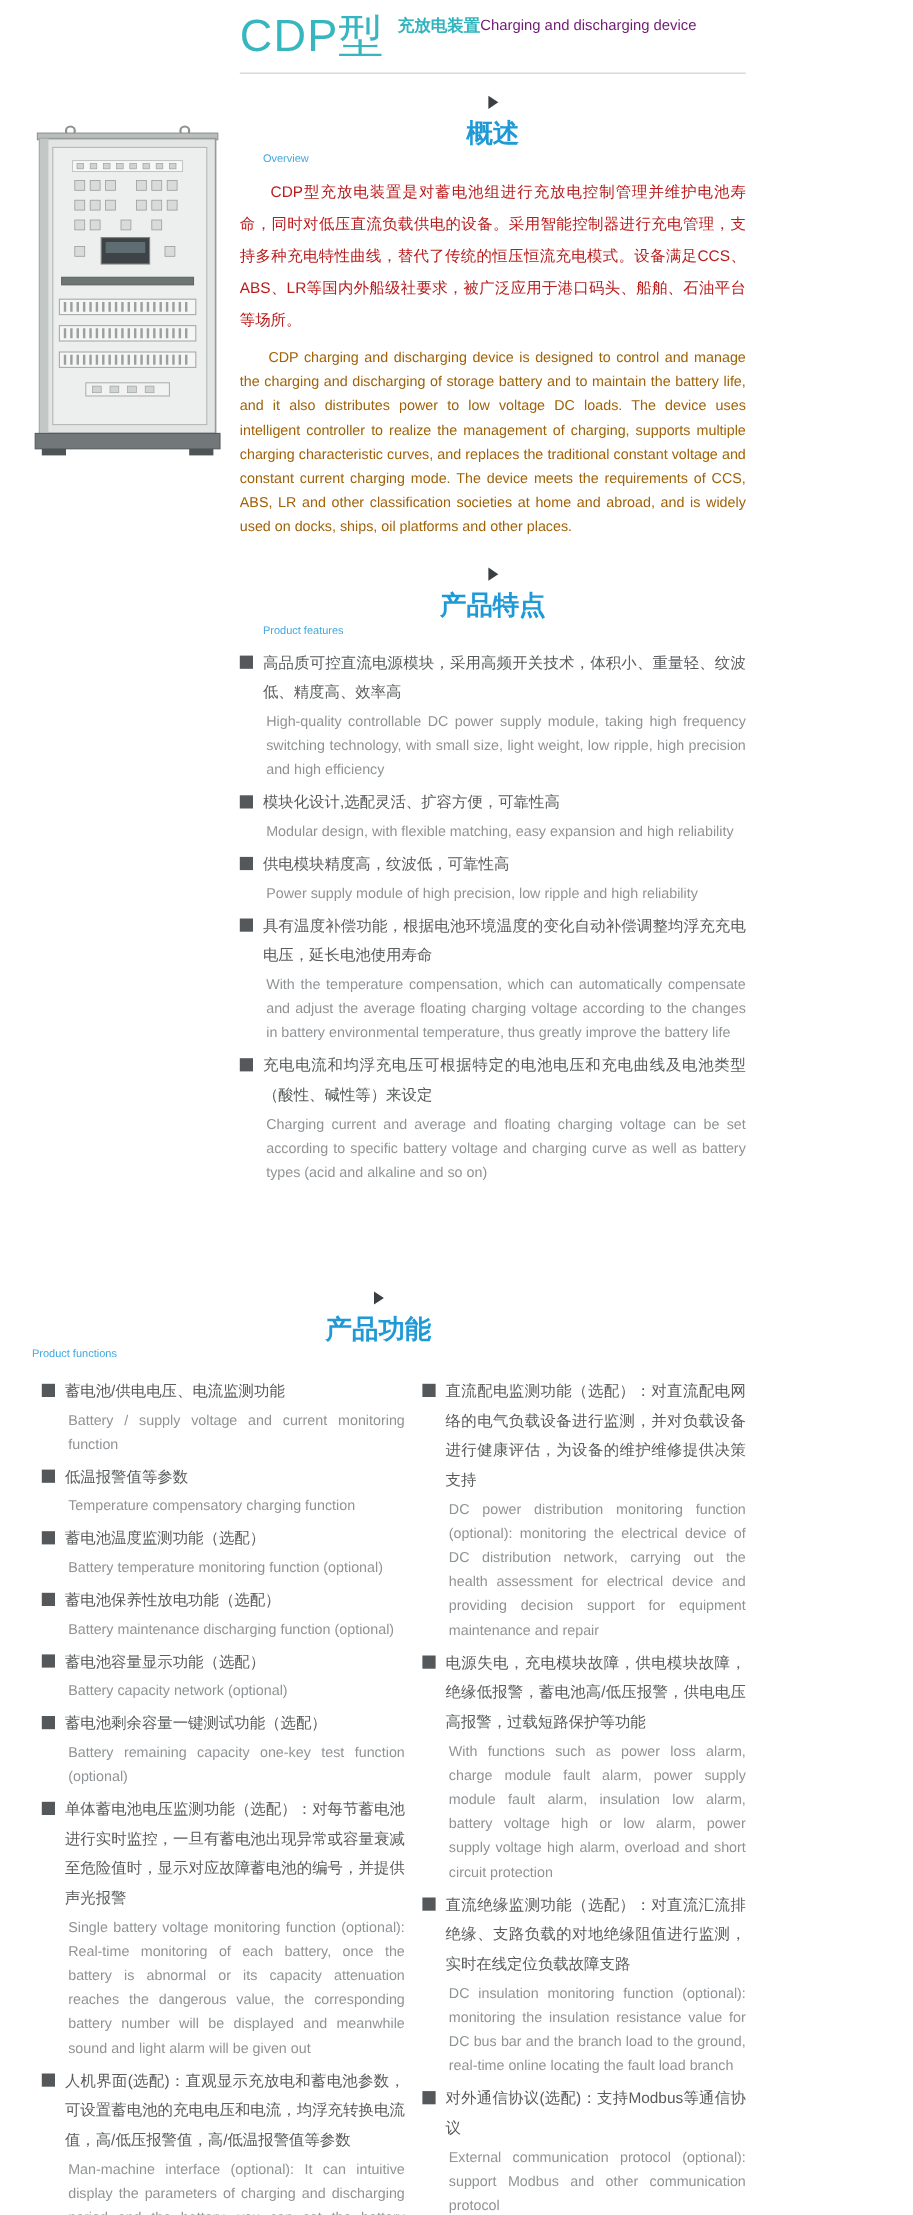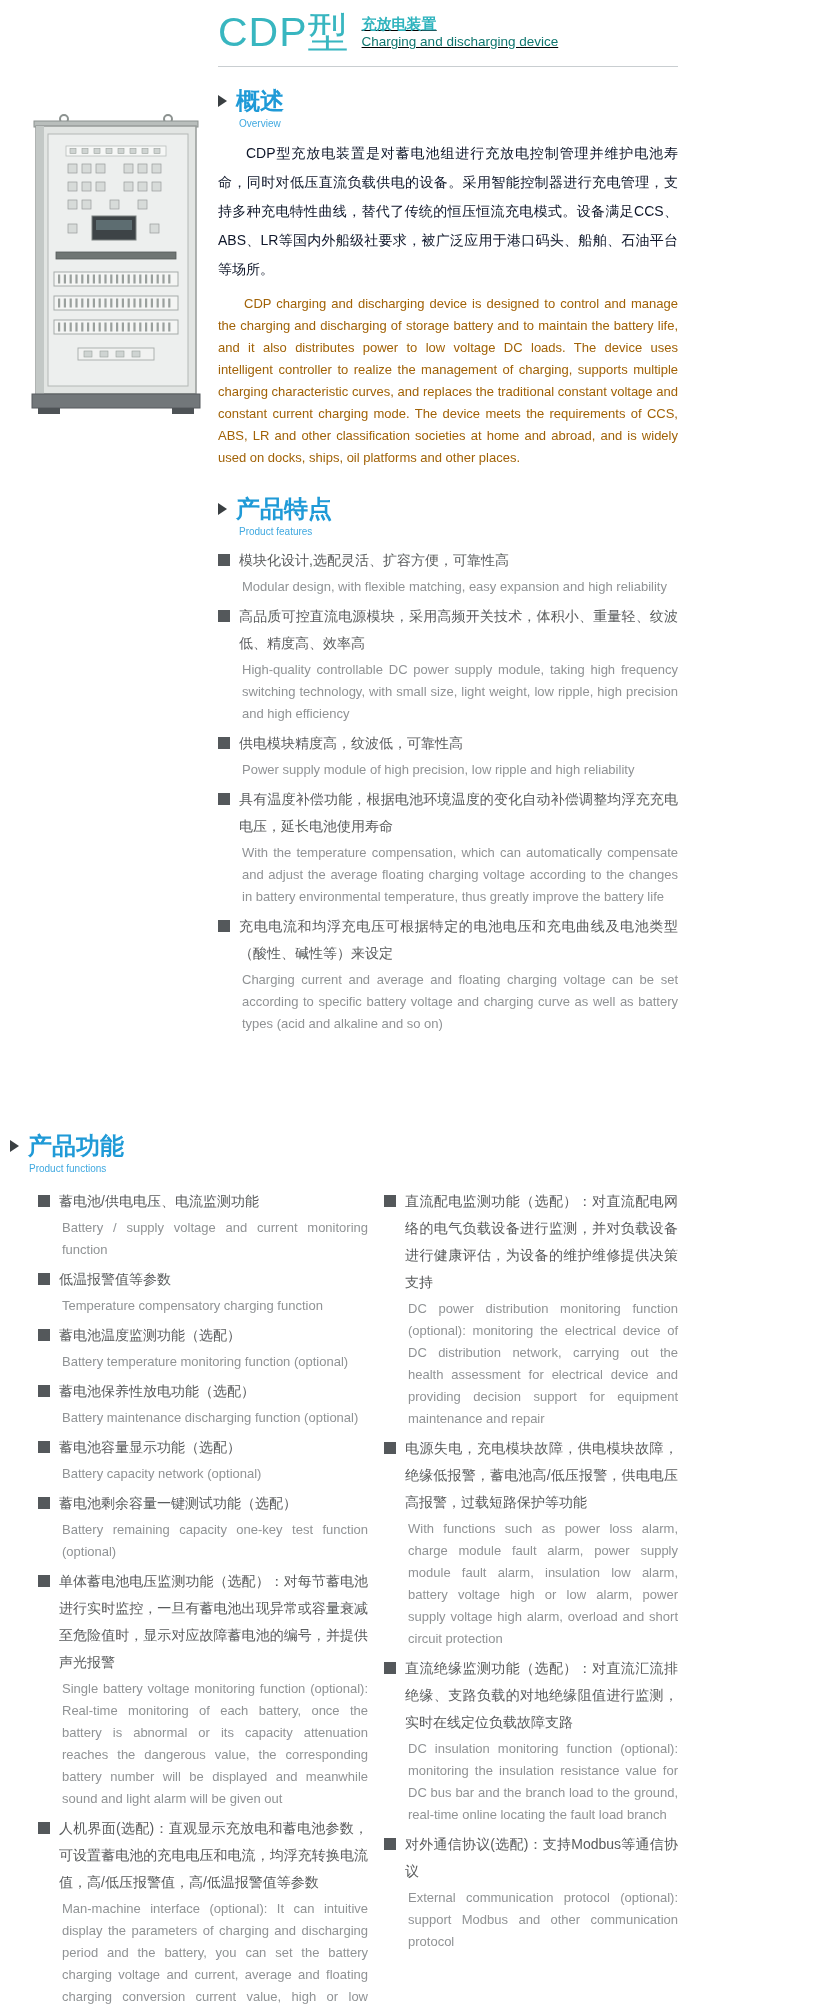--- a/index.html
+++ b/index.html
@@ -13,33 +13,33 @@
     box-sizing:border-box;
   }
   
   .top{display:flex;}
   .figure-col{flex:0 0 218px;box-sizing:border-box;padding:112px 0 0 30px;}
   .main-col{flex:1;box-sizing:border-box;padding:10px 40px 0 0;}
 
   
   .title-row{display:flex;align-items:flex-start;gap:12px;}
   .model{font-size:41px;line-height:44px;color:#38b6c0;font-weight:400;letter-spacing:1px;}
-  .subtitle{display:flex;flex-direction:column;margin-top:4px;text-decoration:underline;}
+  .subtitle{display:flex;flex-direction:row;margin-top:4px;}
   .subtitle .t-cn{font-size:15px;font-weight:bold;color:#30b4be;line-height:19px;}
-  .subtitle .t-en{font-size:13.5px;color:#0f766e;line-height:18px;}
+  .subtitle .t-en{font-size:13.5px;color:#701a75;line-height:18px;}
   .divider{border:none;border-top:1px solid #c9ced1;margin:12px 0 20px 0;}
 
   
-  .sec-head{display:flex;align-items:center;gap:9px;margin:0;}
+  .sec-head{display:flex;align-items:center;gap:9px;margin:0;flex-direction:column;}
   .tri{width:0;height:0;border-top:6px solid transparent;border-bottom:6px solid transparent;border-left:9px solid #3a3f42;display:inline-block;}
   .sec-cn{font-size:24px;font-weight:bold;color:#1f9ad7;line-height:28px;}
   .sec-en{font-size:10px;color:#41a9e0;margin:3px 0 10px 21px;}
 
   
-  .p-cn{font-size:14px;color:#0f172a;line-height:29px;text-align:justify;text-indent:2em;margin:4px 0 0 0;}
+  .p-cn{font-size:14px;color:#b91c1c;line-height:29px;text-align:justify;text-indent:2em;margin:4px 0 0 0;}
   .p-en{font-size:13px;color:#a16207;line-height:22px;text-align:justify;text-indent:2em;margin:9px 0 0 0;}
 
   
   .items{margin-top:10px;}
   .item{position:relative;padding-left:21px;margin:0 0 5px 0;}
   .sq{position:absolute;left:0;top:7px;width:12px;height:12px;background:#54585b;}
   .item .cn{font-size:14px;color:#595b5c;line-height:27px;text-align:justify;margin:0;}
   .item .en{font-size:13px;color:#909395;line-height:22px;text-align:justify;margin:2px 0 4px 0;padding-left:3px;}
 
   
@@ -158,27 +158,27 @@
       <section style="margin-top:26px;">
         <div class="sec-head">
           <span class="tri"></span>
           <span class="sec-cn">产品特点</span>
         </div>
         <div class="sec-en">Product features</div>
 
         <div class="items">
           <div class="item">
             <span class="sq"></span>
+            <p class="cn">高品质可控直流电源模块，采用高频开关技术，体积小、重量轻、纹波低、精度高、效率高</p>
+            <p class="en">High-quality controllable DC power supply module, taking high frequency switching technology, with small size, light weight, low ripple, high precision and high efficiency</p>
+          </div>
+          <div class="item">
+            <span class="sq"></span>
             <p class="cn">模块化设计,选配灵活、扩容方便，可靠性高</p>
             <p class="en">Modular design, with flexible matching, easy expansion and high reliability</p>
-          </div>
-          <div class="item">
-            <span class="sq"></span>
-            <p class="cn">高品质可控直流电源模块，采用高频开关技术，体积小、重量轻、纹波低、精度高、效率高</p>
-            <p class="en">High-quality controllable DC power supply module, taking high frequency switching technology, with small size, light weight, low ripple, high precision and high efficiency</p>
           </div>
           <div class="item">
             <span class="sq"></span>
             <p class="cn">供电模块精度高，纹波低，可靠性高</p>
             <p class="en">Power supply module of high precision, low ripple and high reliability</p>
           </div>
           <div class="item">
             <span class="sq"></span>
             <p class="cn">具有温度补偿功能，根据电池环境温度的变化自动补偿调整均浮充充电电压，延长电池使用寿命</p>
             <p class="en">With the temperature compensation, which can automatically compensate and adjust the average floating charging voltage according to the changes in battery environmental temperature, thus greatly improve the battery life</p>

